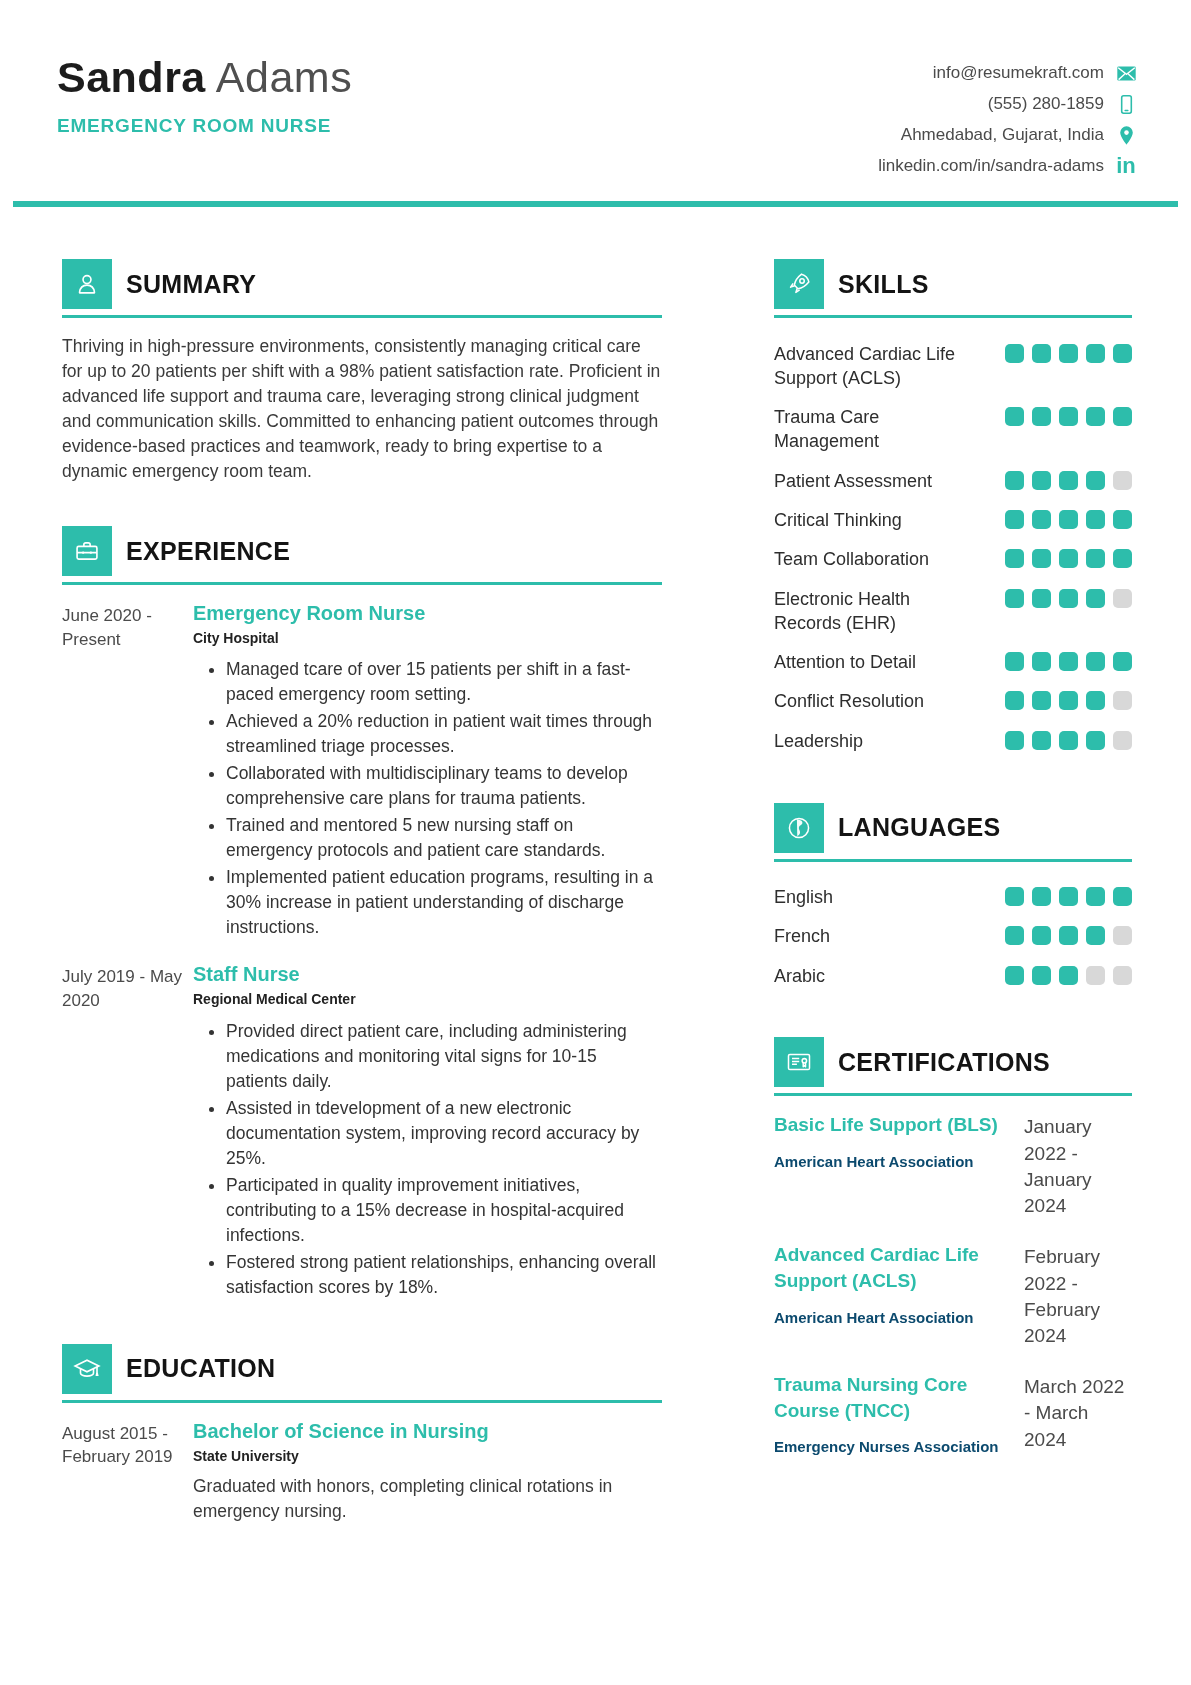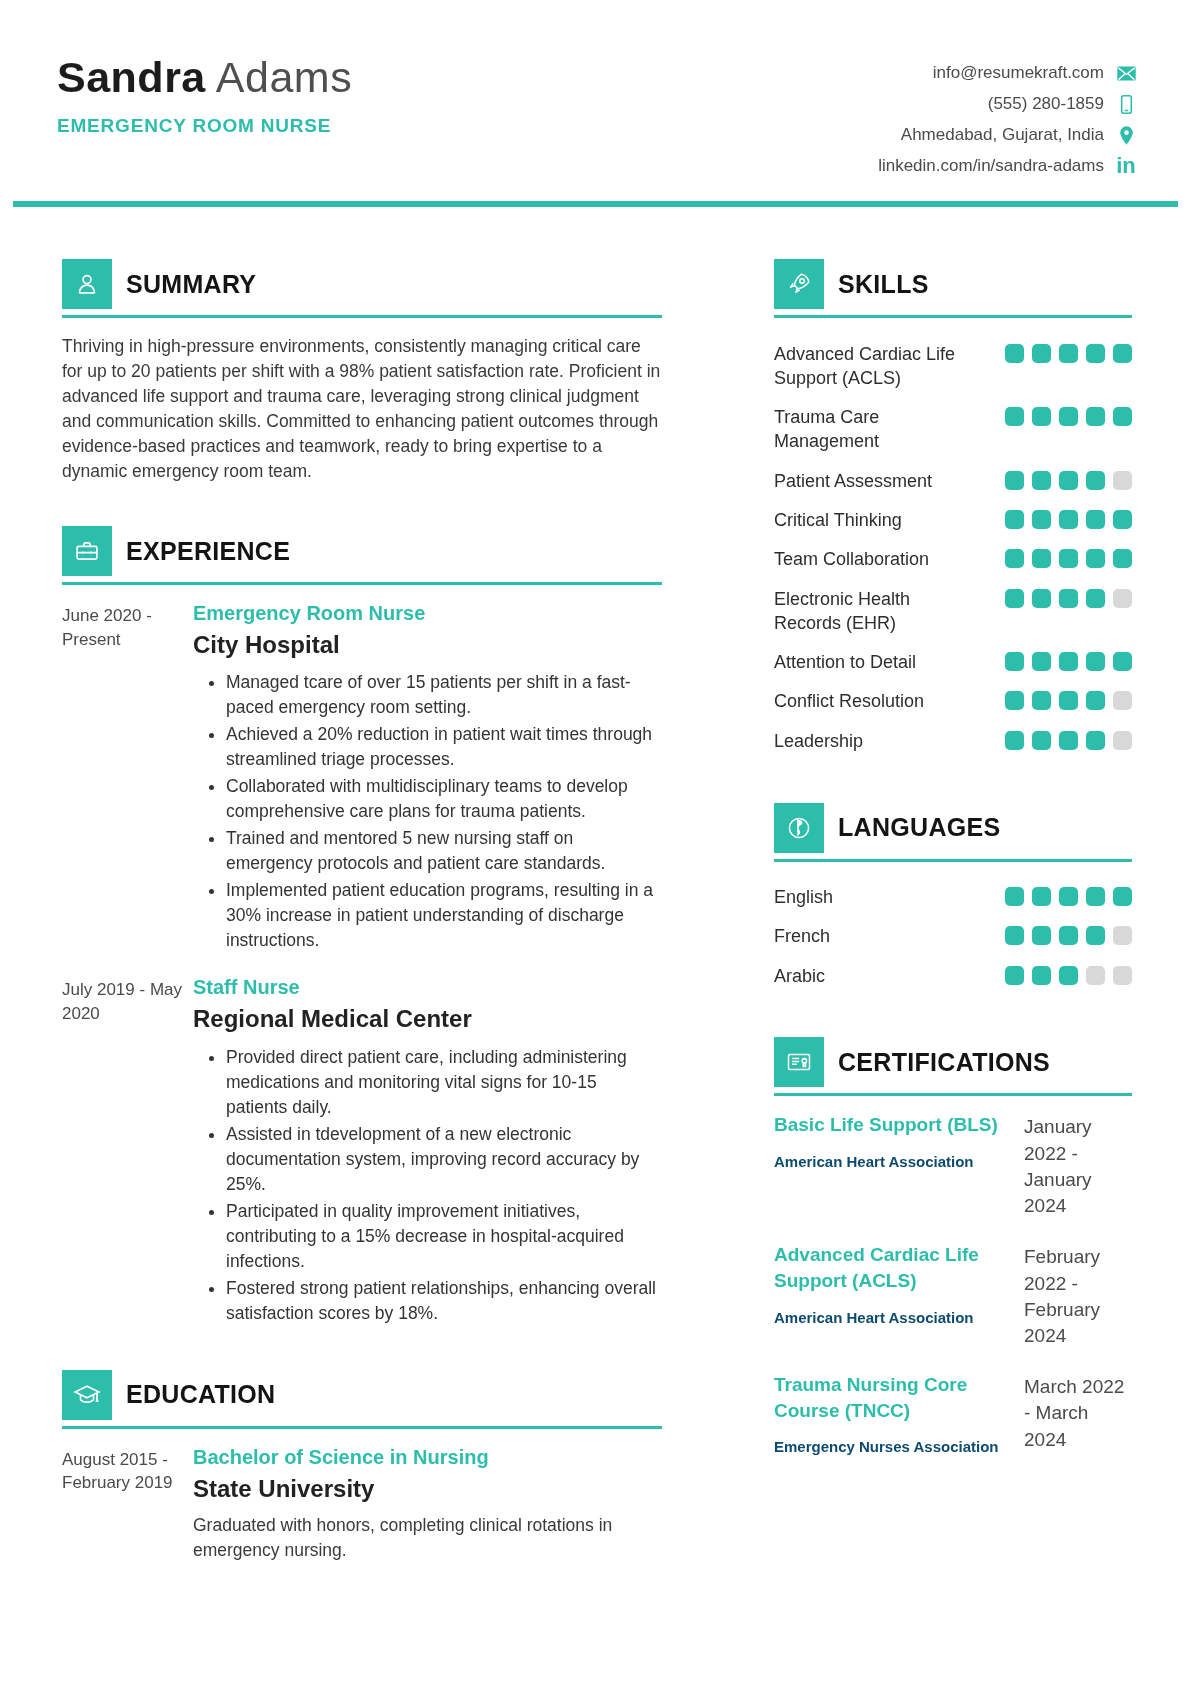--- a/index.html
+++ b/index.html
@@ -29,21 +29,21 @@
   .icon-box{width:50px;height:50px;background:var(--accent);display:flex;align-items:center;justify-content:center;flex-shrink:0;}
   .section-title{font-size:25px;font-weight:700;color:#141414;letter-spacing:0.3px;}
   .section-rule{height:3px;background:var(--accent);margin-top:6px;}
   .section-content{margin-top:16px;}
   
   .summary-text{font-size:17.5px;line-height:1.43;color:#3a3a3a;margin:0;}
   .job{display:flex;margin-bottom:20px;}
   .job-dates{width:131px;flex-shrink:0;font-size:17px;color:#4b4b4b;line-height:1.38;padding-top:3px;}
   .job-main{flex:1;}
   .role{color:var(--accent);font-size:20px;font-weight:600;line-height:1.25;}
-  .company{font-size:24px;font-weight:700;color:#222;margin-top:3px;line-height:1.3;}
+  .company{font-size:14px;font-weight:700;color:#222;margin-top:3px;line-height:1.3;}
   ul.bullets{margin:10px 0 0 0;padding-left:33px;}
   ul.bullets li{font-size:17.5px;line-height:1.43;color:#343434;margin-bottom:2px;}
   .edu-desc{font-size:17.5px;line-height:1.43;color:#3a3a3a;margin-top:9px;}
   
   .skill-row{display:flex;justify-content:space-between;align-items:flex-start;padding:7.5px 0;}
   .skill-name{font-size:18px;color:#2e2e2e;line-height:1.35;max-width:205px;}
   .squares{display:flex;gap:8px;flex-shrink:0;margin-top:2px;}
   .sq{width:19px;height:19px;border-radius:5px;background:var(--empty);display:inline-block;}
   .sq.filled{background:var(--accent);}
   .cert{display:flex;gap:16px;margin-bottom:23px;}

